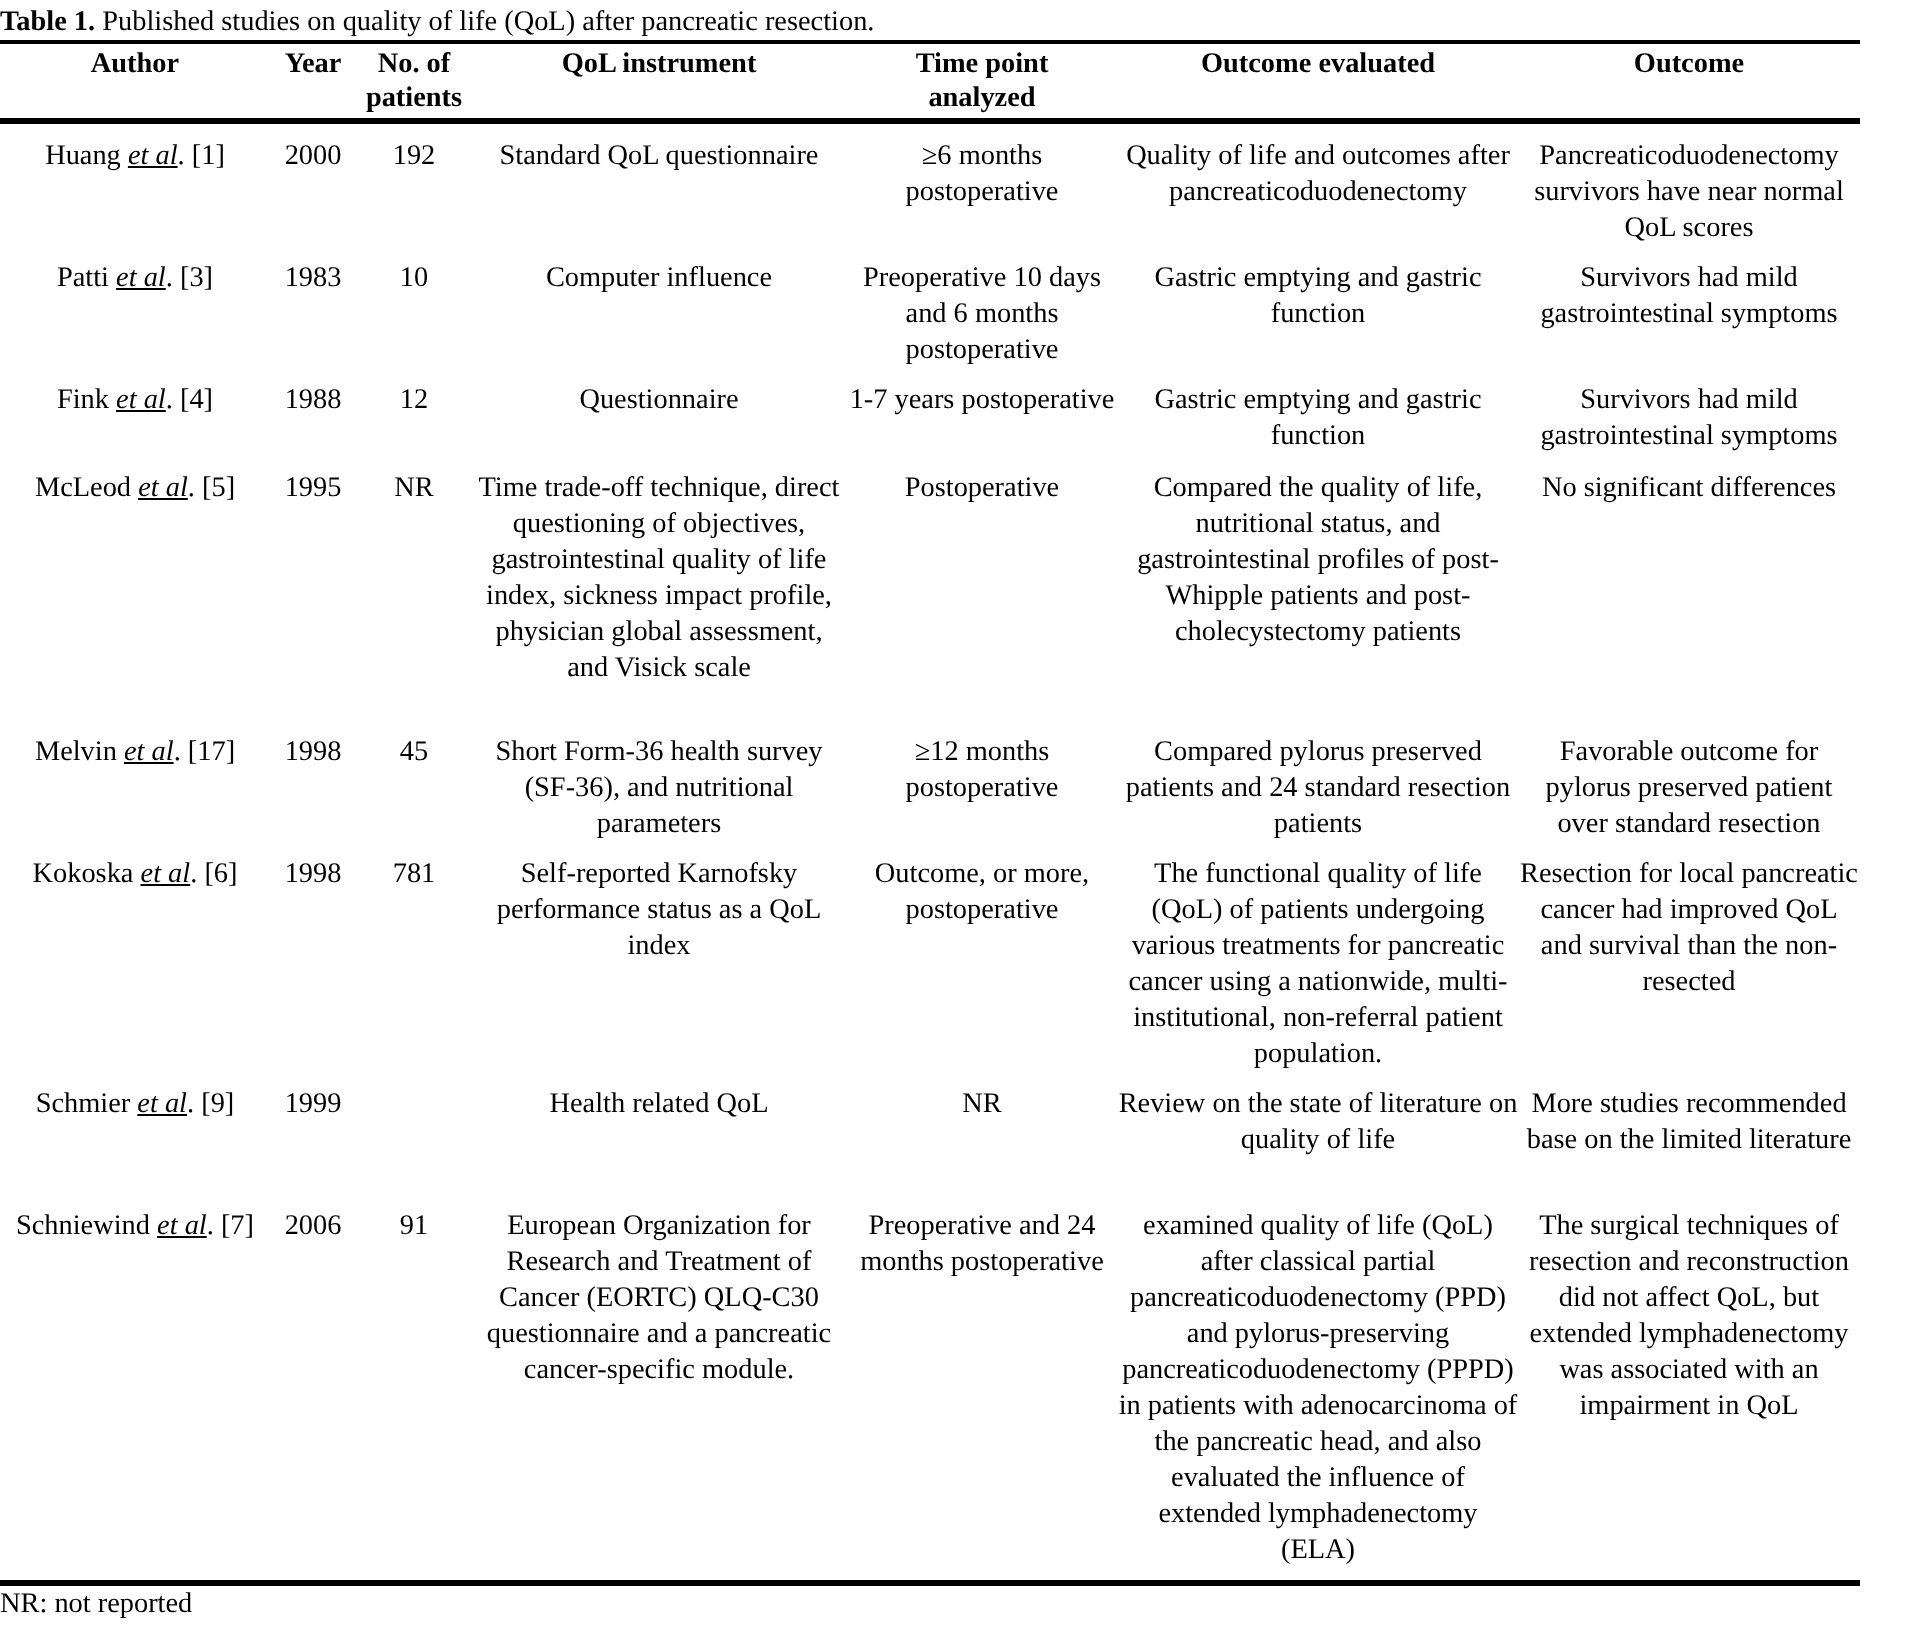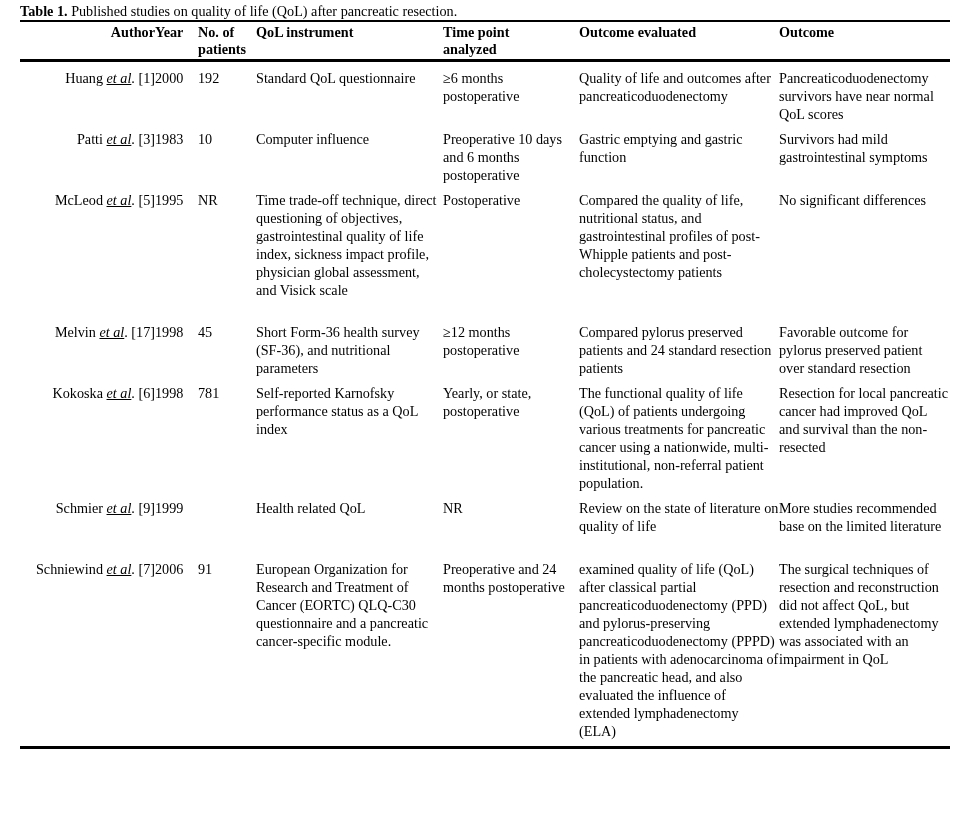--- a/index.html
+++ b/index.html
@@ -1,30 +1,30 @@
 <!DOCTYPE html>
 <html><head>
 <meta charset="utf-8">
 <style>
   html, body { margin: 0; padding: 0; background: #ffffff; }
   body {
     width: 956px; height: 815px; overflow: hidden;
     font-family: "Liberation Serif", "DejaVu Serif", serif;
     font-size: 14.2px; color: #000; line-height: 18px;
   }
-  .wrap { position: absolute; left: 20px; top: 3px; width: 930px; }
+  .wrap { position: absolute; left: 0; top: 3px; width: 930px; }
   .caption { height: 17px; line-height: 17px; white-space: nowrap; }
   .caption b { font-weight: bold; }
   table { border-collapse: collapse; width: 930px; table-layout: fixed; }
   thead tr { border-top: 2px solid #000; border-bottom: 3px solid #000; }
   th { font-weight: bold; vertical-align: top; padding: 2px 0 1px 0; line-height: 17px; }
   td { vertical-align: top; padding: 7px 0 0 0; }
   tbody tr:last-child { border-bottom: 3px solid #000; margin-top: 24px; }
-  .c-author { text-align: right; }
-  .c-center { text-align: left; }
+  .c-author { text-align: center; }
+  .c-center { text-align: center; }
   .footnote { margin-top: 0px; height: 18px; line-height: 18px; }
   em { font-style: italic; text-decoration: underline; }
 </style>
 </head>
 <body>
 
 <div class="wrap">
   <div class="caption"><b>Table 1.</b><span> Published studies on quality of life (QoL) after pancreatic resection.</span></div>
 
   <table>
@@ -61,20 +61,29 @@
         </tr>
         <tr style="height: 61px; margin-top: 20px;">
           <td class="c-author"><span>Patti </span><em>et al</em><span>. [3]</span></td>
           <td class="c-center">1983</td>
           <td class="c-center">10</td>
           <td class="c-center">Computer influence</td>
           <td class="c-center">Preoperative 10 days and 6 months postoperative</td>
           <td class="c-center">Gastric emptying and gastric function</td>
           <td class="c-center">Survivors had mild gastrointestinal symptoms</td>
         </tr>
+        <tr style="height: 44px;">
+          <td class="c-author"><span>Fink </span><em>et al</em><span>. [4]</span></td>
+          <td class="c-center">1988</td>
+          <td class="c-center">12</td>
+          <td class="c-center">Questionnaire</td>
+          <td class="c-center">1-7 years postoperative</td>
+          <td class="c-center">Gastric emptying and gastric function</td>
+          <td class="c-center">Survivors had mild gastrointestinal symptoms</td>
+        </tr>
         <tr style="height: 132px;">
           <td class="c-author"><span>McLeod </span><em>et al</em><span>. [5]</span></td>
           <td class="c-center">1995</td>
           <td class="c-center">NR</td>
           <td class="c-center">Time trade-off technique, direct questioning of objectives, gastrointestinal quality of life index, sickness impact profile, physician global assessment, and Visick scale</td>
           <td class="c-center">Postoperative</td>
           <td class="c-center">Compared the quality of life, nutritional status, and gastrointestinal profiles of post-Whipple patients and post-cholecystectomy patients</td>
           <td class="c-center">No significant differences</td>
         </tr>
         <tr style="height: 61px;">
@@ -84,21 +93,21 @@
           <td class="c-center">Short Form-36 health survey (SF-36), and nutritional parameters</td>
           <td class="c-center">≥12 months postoperative</td>
           <td class="c-center">Compared pylorus preserved patients and 24 standard resection patients</td>
           <td class="c-center">Favorable outcome for pylorus preserved patient over standard resection</td>
         </tr>
         <tr style="height: 114px;">
           <td class="c-author"><span>Kokoska </span><em>et al</em><span>. [6]</span></td>
           <td class="c-center">1998</td>
           <td class="c-center">781</td>
           <td class="c-center">Self-reported Karnofsky performance status as a QoL index</td>
-          <td class="c-center">Yearly, or state, postoperative</td>
+          <td class="c-center">Outcome, or more, postoperative</td>
           <td class="c-center">The functional quality of life (QoL) of patients undergoing various treatments for pancreatic cancer using a nationwide, multi-institutional, non-referral patient population.</td>
           <td class="c-center">Resection for local pancreatic cancer had improved QoL and survival than the non-resected</td>
         </tr>
         <tr style="height: 61px;">
           <td class="c-author"><span>Schmier </span><em>et al</em><span>. [9]</span></td>
           <td class="c-center">1999</td>
           <td class="c-center"></td>
           <td class="c-center">Health related QoL</td>
           <td class="c-center">NR</td>
           <td class="c-center">Review on the state of literature on quality of life</td>
@@ -109,13 +118,14 @@
           <td class="c-center">2006</td>
           <td class="c-center">91</td>
           <td class="c-center">European Organization for Research and Treatment of Cancer (EORTC) QLQ-C30 questionnaire and a pancreatic cancer-specific module.</td>
           <td class="c-center">Preoperative and 24 months postoperative</td>
           <td class="c-center">examined quality of life (QoL) after classical partial pancreaticoduodenectomy (PPD) and pylorus-preserving pancreaticoduodenectomy (PPPD) in patients with adenocarcinoma of the pancreatic head, and also evaluated the influence of extended lymphadenectomy (ELA)</td>
           <td class="c-center">The surgical techniques of resection and reconstruction did not affect QoL, but extended lymphadenectomy was associated with an impairment in QoL</td>
         </tr>
       </tbody>
   </table>
 
+  <div class="footnote">NR: not reported</div>
 </div>
 
 </body></html>

